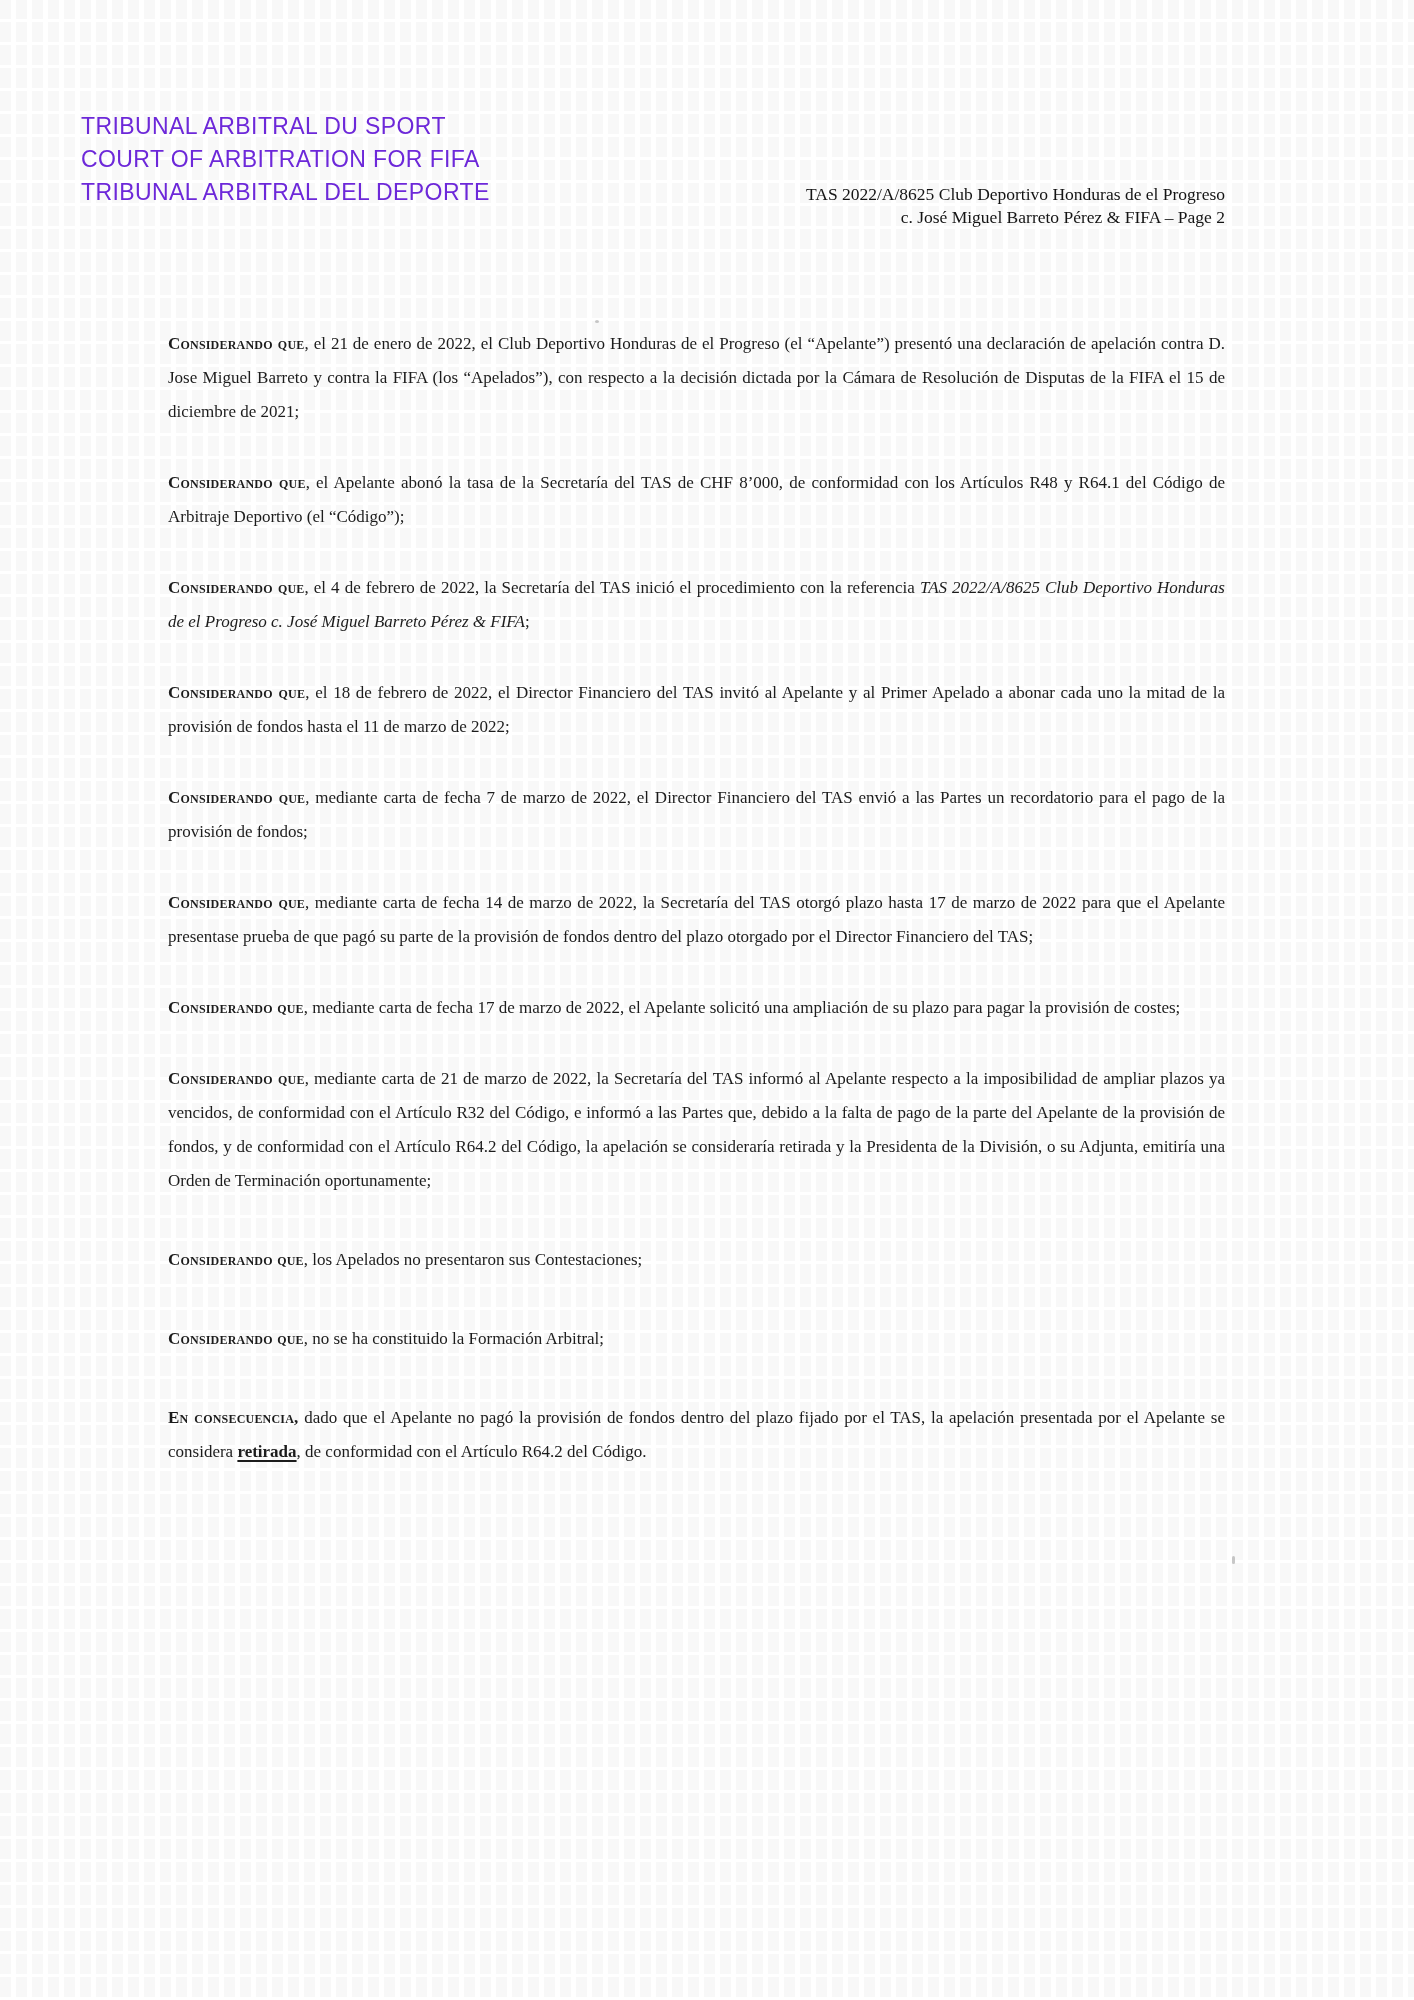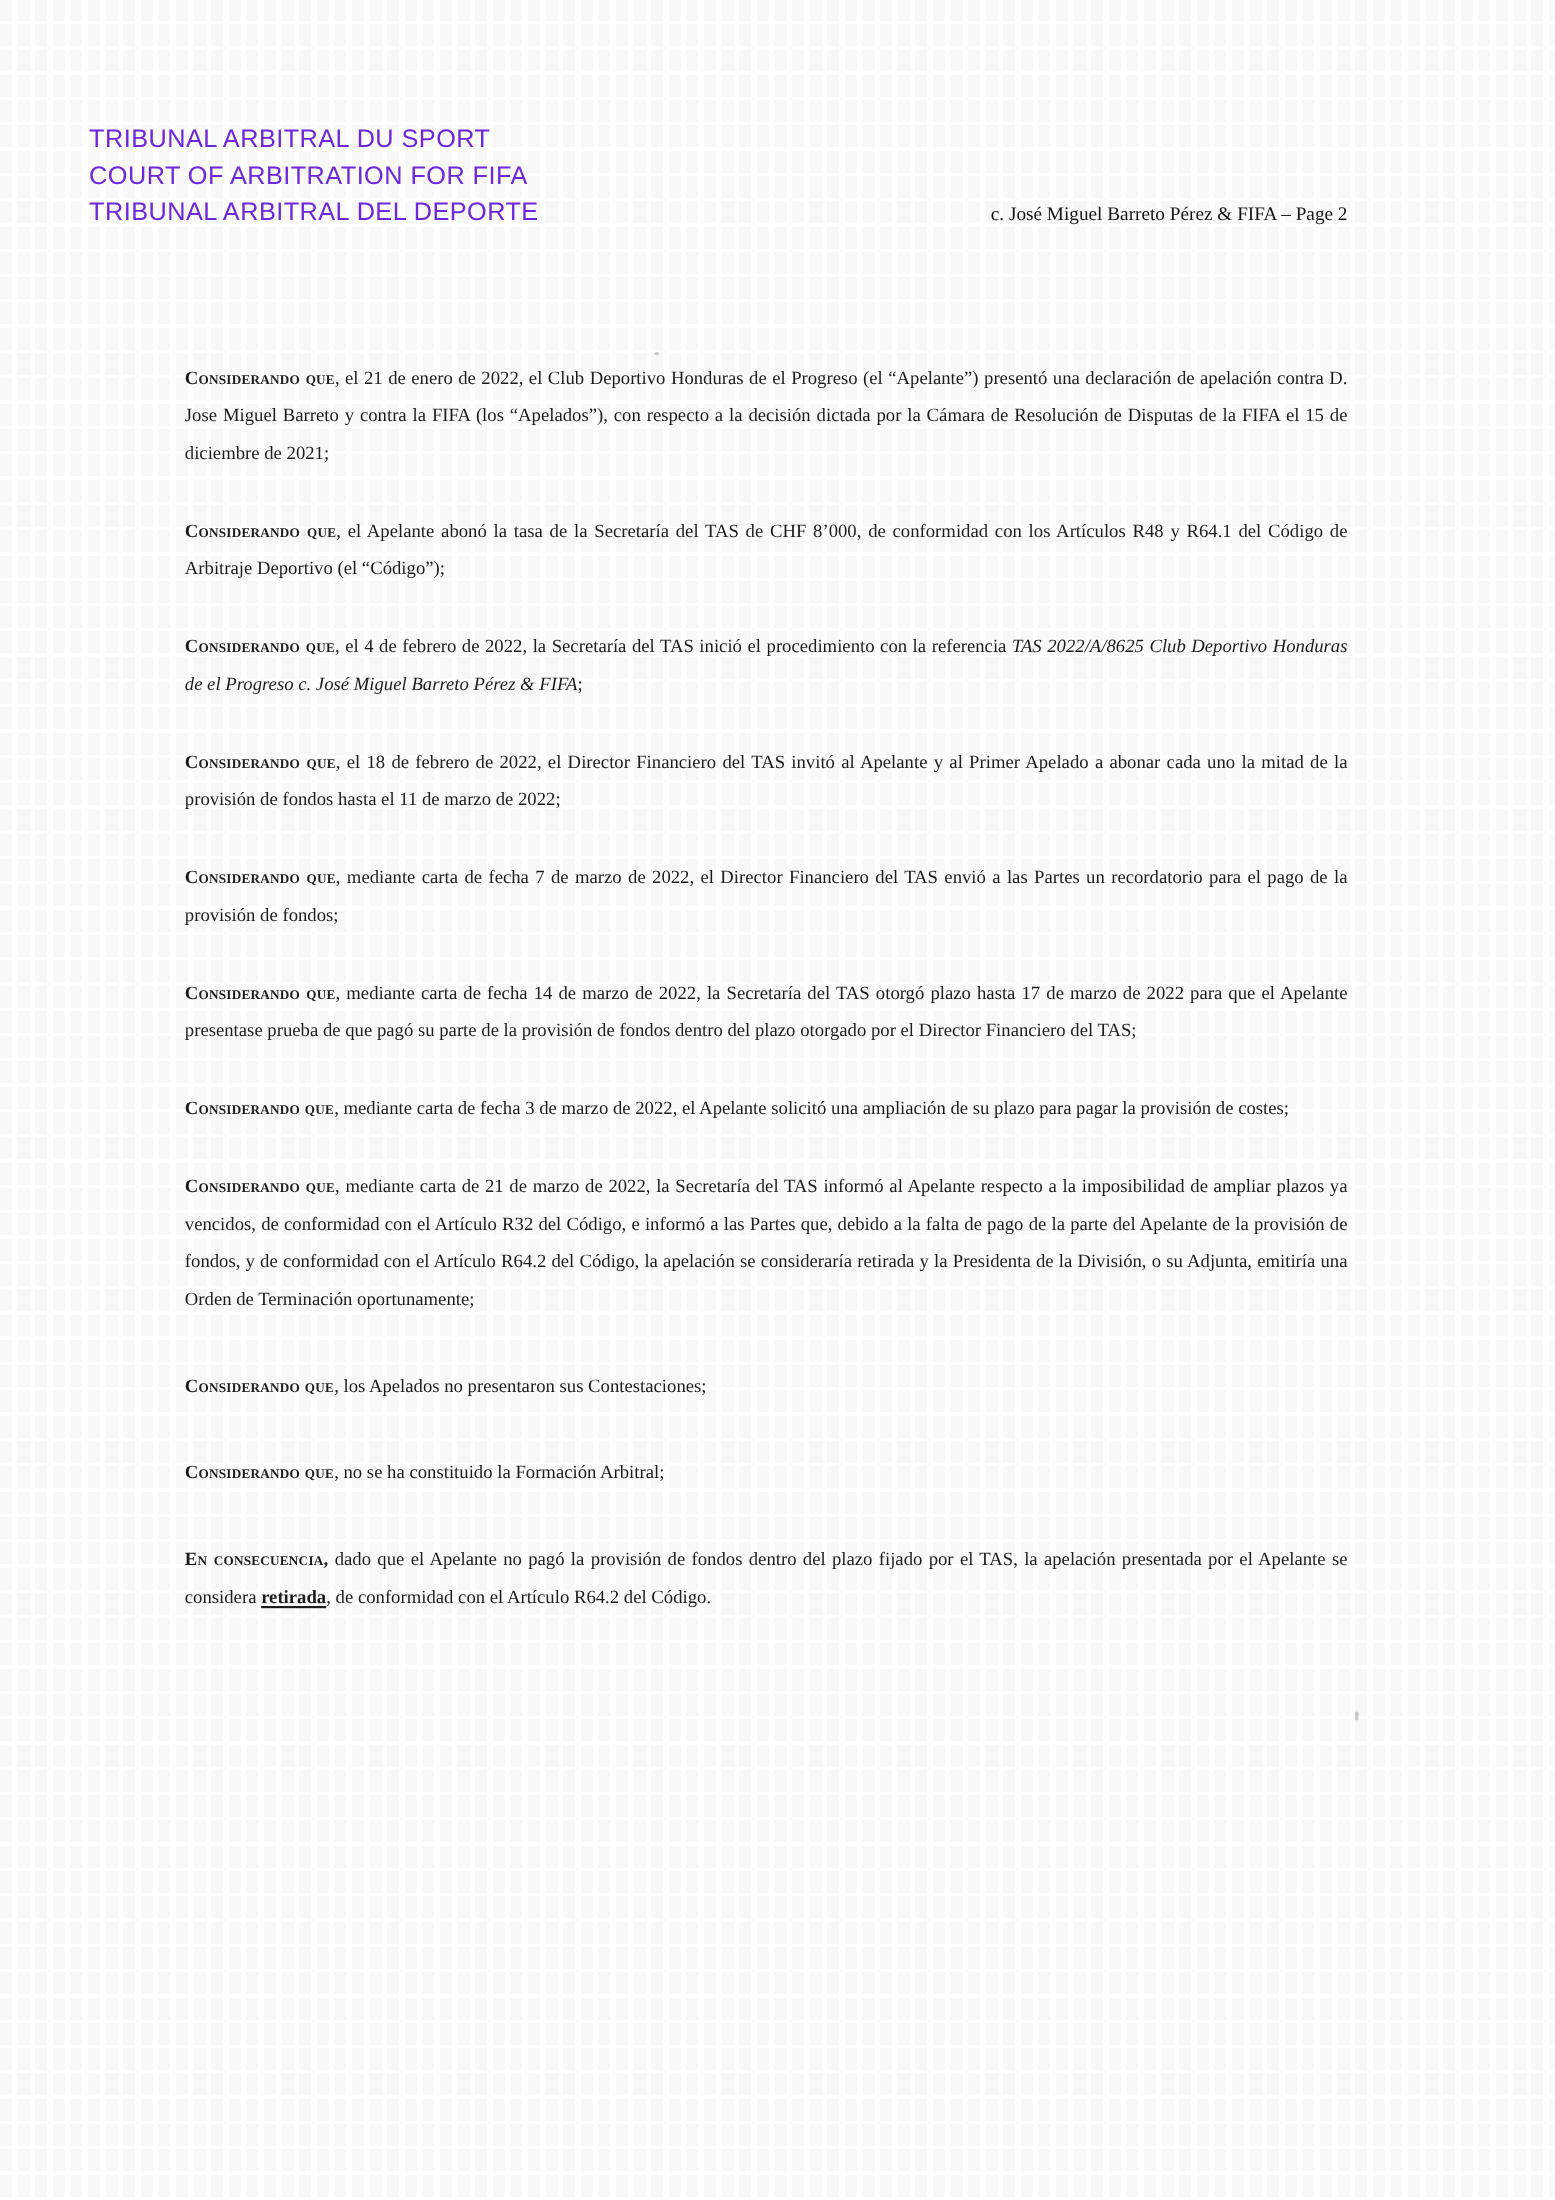--- a/index.html
+++ b/index.html
@@ -81,38 +81,39 @@
 </head>
 <body>
 
 <div class="letterhead">
   <div>TRIBUNAL ARBITRAL DU SPORT</div>
   <div>COURT OF ARBITRATION FOR FIFA</div>
   <div>TRIBUNAL ARBITRAL DEL DEPORTE</div>
 </div>
 
 <div class="case-ref">
+  <div>TAS 2022/A/8625 Club Deportivo Honduras de el Progreso</div>
   <div>c. José Miguel Barreto Pérez &amp; FIFA – Page 2</div>
 </div>
 
 <div class="body-text">
 
   <p class="para"><span class="lead">Considerando que</span><span>, el 21 de enero de 2022, el Club Deportivo Honduras de el Progreso (el “Apelante”) presentó una declaración de apelación contra D. Jose Miguel Barreto y contra la FIFA (los “Apelados”), con respecto a la decisión dictada por la Cámara de Resolución de Disputas de la FIFA el 15 de diciembre de 2021;</span></p>
 
   <p class="para"><span class="lead">Considerando que</span><span>, el Apelante abonó la tasa de la Secretaría del TAS de CHF 8’000, de conformidad con los Artículos R48 y R64.1 del Código de Arbitraje Deportivo (el “Código”);</span></p>
 
   <p class="para"><span class="lead">Considerando que</span><span>, el 4 de febrero de 2022, la Secretaría del TAS inició el procedimiento con la referencia </span><span class="ital">TAS 2022/A/8625 Club Deportivo Honduras de el Progreso c. José Miguel Barreto Pérez &amp; FIFA</span><span>;</span></p>
 
   <p class="para"><span class="lead">Considerando que</span><span>, el 18 de febrero de 2022, el Director Financiero del TAS invitó al Apelante y al Primer Apelado a abonar cada uno la mitad de la provisión de fondos hasta el 11 de marzo de 2022;</span></p>
 
   <p class="para"><span class="lead">Considerando que</span><span>, mediante carta de fecha 7 de marzo de 2022, el Director Financiero del TAS envió a las Partes un recordatorio para el pago de la provisión de fondos;</span></p>
 
   <p class="para"><span class="lead">Considerando que</span><span>, mediante carta de fecha 14 de marzo de 2022, la Secretaría del TAS otorgó plazo hasta 17 de marzo de 2022 para que el Apelante presentase prueba de que pagó su parte de la provisión de fondos dentro del plazo otorgado por el Director Financiero del TAS;</span></p>
 
-  <p class="para"><span class="lead">Considerando que</span><span>, mediante carta de fecha 3 de marzo de 2022, el Apelante solicitó una ampliación de su plazo para pagar la provisión de costes;</span></p>
+  <p class="para"><span class="lead">Considerando que</span><span>, mediante carta de fecha 17 de marzo de 2022, el Apelante solicitó una ampliación de su plazo para pagar la provisión de costes;</span></p>
 
   <p class="para gap-after-lg"><span class="lead">Considerando que</span><span>, mediante carta de 21 de marzo de 2022, la Secretaría del TAS informó al Apelante respecto a la imposibilidad de ampliar plazos ya vencidos, de conformidad con el Artículo R32 del Código, e informó a las Partes que, debido a la falta de pago de la parte del Apelante de la provisión de fondos, y de conformidad con el Artículo R64.2 del Código, la apelación se consideraría retirada y la Presidenta de la División, o su Adjunta, emitiría una Orden de Terminación oportunamente;</span></p>
 
   <p class="para gap-after-lg"><span class="lead">Considerando que</span><span>, los Apelados no presentaron sus Contestaciones;</span></p>
 
   <p class="para gap-after-lg"><span class="lead">Considerando que</span><span>, no se ha constituido la Formación Arbitral;</span></p>
 
   <p class="para"><span class="lead">En consecuencia,</span><span> dado que el Apelante no pagó la provisión de fondos dentro del plazo fijado por el TAS, la apelación presentada por el Apelante se considera </span><span class="emph">retirada</span><span>, de conformidad con el Artículo R64.2 del Código.</span></p>
 
 </div>

